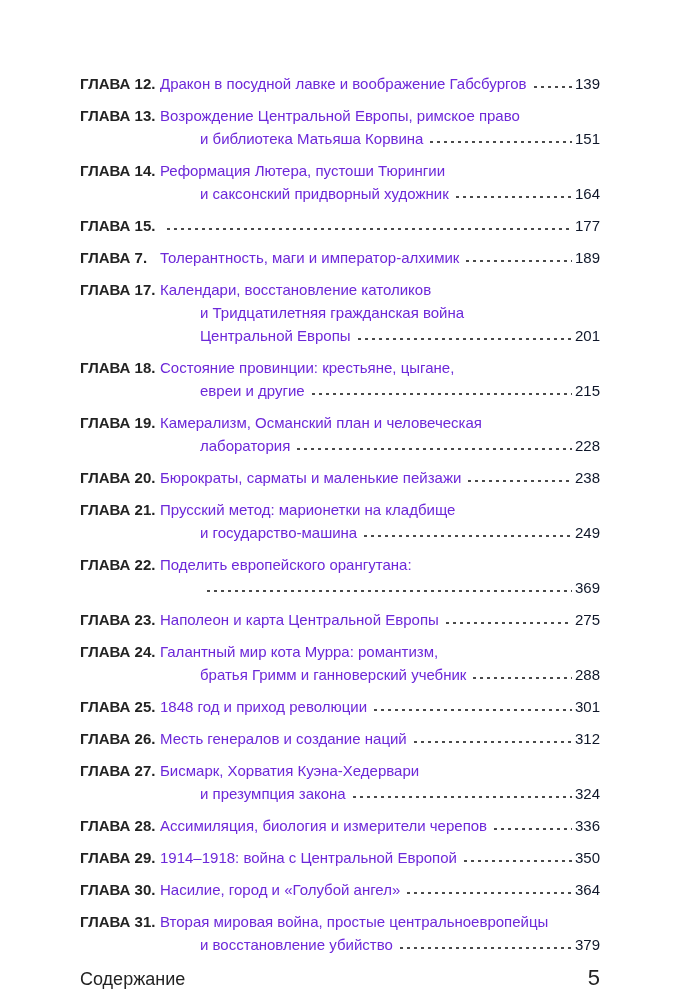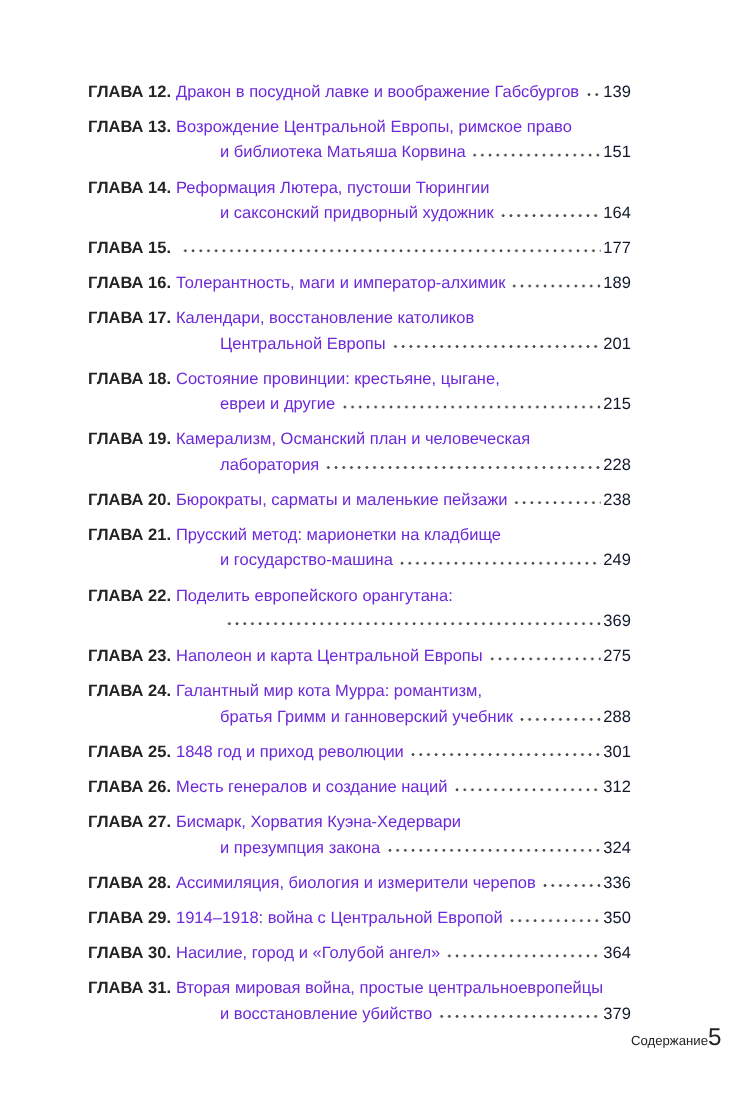--- a/index.html
+++ b/index.html
@@ -6,21 +6,21 @@
     margin: 0;
     padding: 0;
     background: #ffffff;
   }
   .page {
     width: 682px;
     height: 1000px;
     box-sizing: border-box;
     padding: 72px 82px 44px 80px;
     display: flex;
-    flex-direction: row;
+    flex-direction: column;
     background: #ffffff;
     font-family: "Liberation Sans", sans-serif;
     color: #303030;
     overflow: hidden;
   }
   .toc {
     flex: 1 1 auto;
   }
   .entry {
     font-size: 15px;
@@ -61,21 +61,21 @@
     color: #0f172a;
   }
   .footer {
     flex: 0 0 auto;
     display: flex;
     justify-content: space-between;
     align-items: baseline;
     margin-top: auto;
   }
   .footer .section {
-    font-size: 12px;
+    font-size: 18px;
     color: #232323;
   }
   .footer .num {
     font-size: 22px;
     color: #232323;
   }
 </style>
 </head>
 <body>
 
@@ -113,30 +113,33 @@
       </div>
       <div class="entry">
         <div class="row first">
           <span class="label">ГЛАВА 15.</span>
           <span class="leader"></span>
           <span class="page-num">177</span>
         </div>
       </div>
       <div class="entry">
         <div class="row first">
-          <span class="label">ГЛАВА 16.</span>
+          <span class="label">ГЛАВА 7.</span>
           <span class="text">Толерантность, маги и император-алхимик</span>
           <span class="leader"></span>
           <span class="page-num">189</span>
         </div>
       </div>
       <div class="entry">
         <div class="row first">
           <span class="label">ГЛАВА 17.</span>
           <span class="text">Календари, восстановление католиков</span>
+        </div>
+        <div class="row cont">
+          <span class="text">и Тридцатилетняя гражданская война</span>
         </div>
         <div class="row cont">
           <span class="text">Центральной Европы</span>
           <span class="leader"></span>
           <span class="page-num">201</span>
         </div>
       </div>
       <div class="entry">
         <div class="row first">
           <span class="label">ГЛАВА 18.</span>

